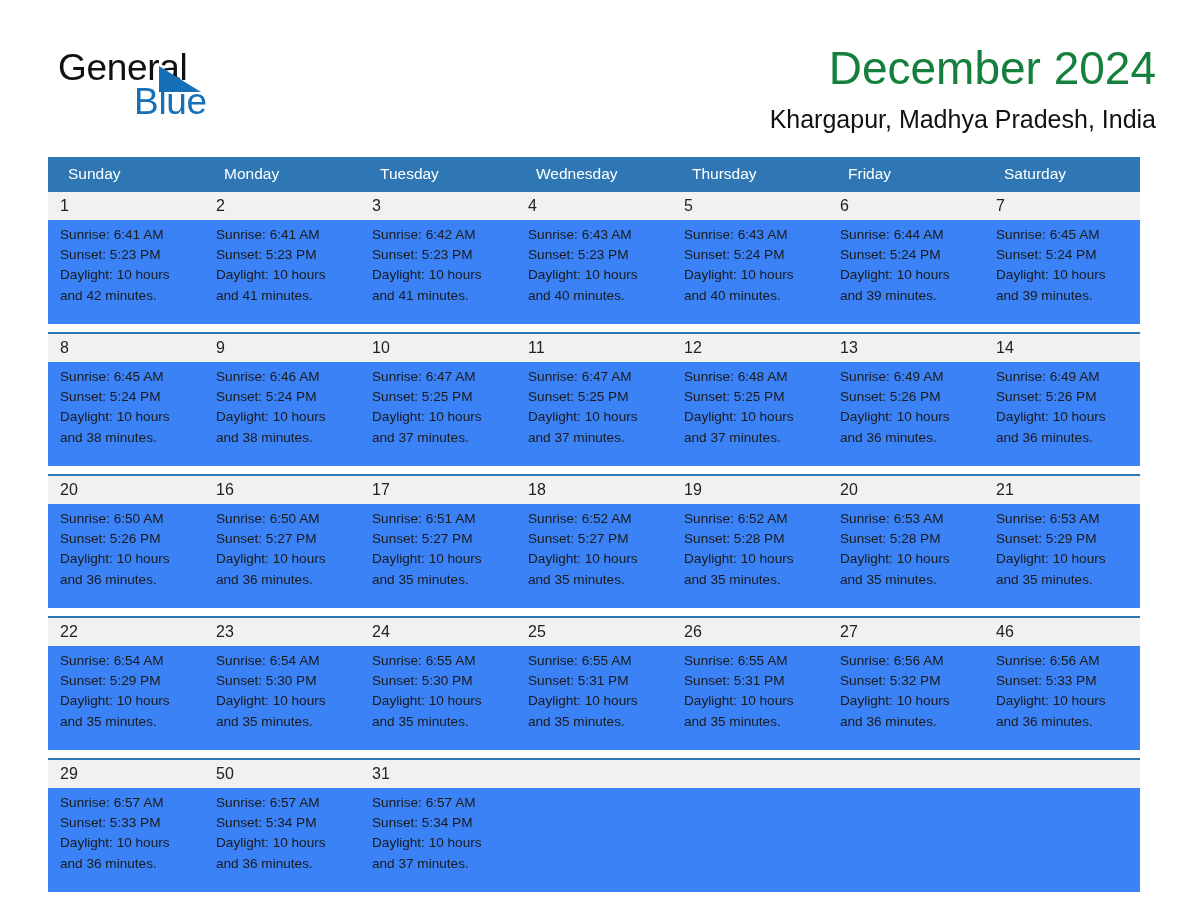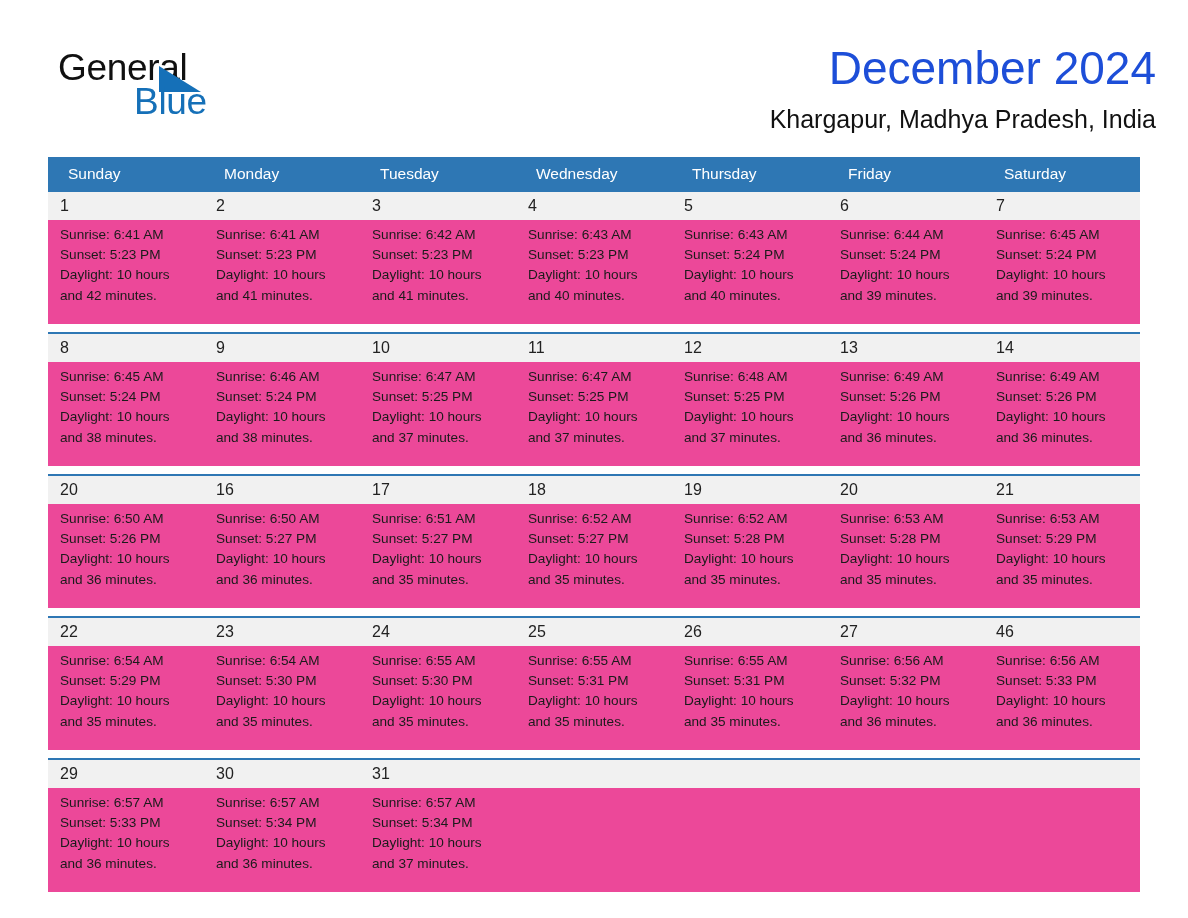--- a/index.html
+++ b/index.html
@@ -68,21 +68,21 @@
   .title-block {
     position: absolute;
     right: 0;
     top: 0;
     text-align: right;
   }
   .cal-title {
     font-size: 46px;
     line-height: 56px;
     font-weight: 400;
-    color: #1d4ed8;
+    color: #15803d;
     letter-spacing: 0px;
   }
   .cal-subtitle {
     font-size: 25px;
     line-height: 34px;
     font-weight: 400;
     color: #111111;
     margin-top: 6px;
   }
 
@@ -120,21 +120,21 @@
     color: #222222;
     vertical-align: top;
     border-top: 2px solid #2e77b4;
     box-sizing: border-box;
     height: 28px;
   }
   tr.daynum-row.first td {
     border-top: none;
   }
   tr.info-row td {
-    background: #ec4899;
+    background: #3b82f6;
     padding: 5px 10px 10px 12px;
     font-size: 13.6px;
     line-height: 20.2px;
     color: #1b1b1b;
     vertical-align: top;
     height: 104px;
     box-sizing: border-box;
   }
   tr.spacer-row td {
     background: #ffffff;
@@ -412,21 +412,21 @@
             <div class="cell-line">Daylight: 10 hours</div>
             <div class="cell-line">and 36 minutes.</div>
           </td>
         </tr>
         <tr class="spacer-row">
           <td colspan="7"></td>
         </tr>
 
         <tr class="daynum-row">
           <td>29</td>
-          <td>30</td>
+          <td>50</td>
           <td>31</td>
           <td class="empty"></td>
           <td class="empty"></td>
           <td class="empty"></td>
           <td class="empty"></td>
         </tr>
         <tr class="info-row">
           <td>
             <div class="cell-line">Sunrise: 6:57 AM</div>
             <div class="cell-line">Sunset: 5:33 PM</div>

